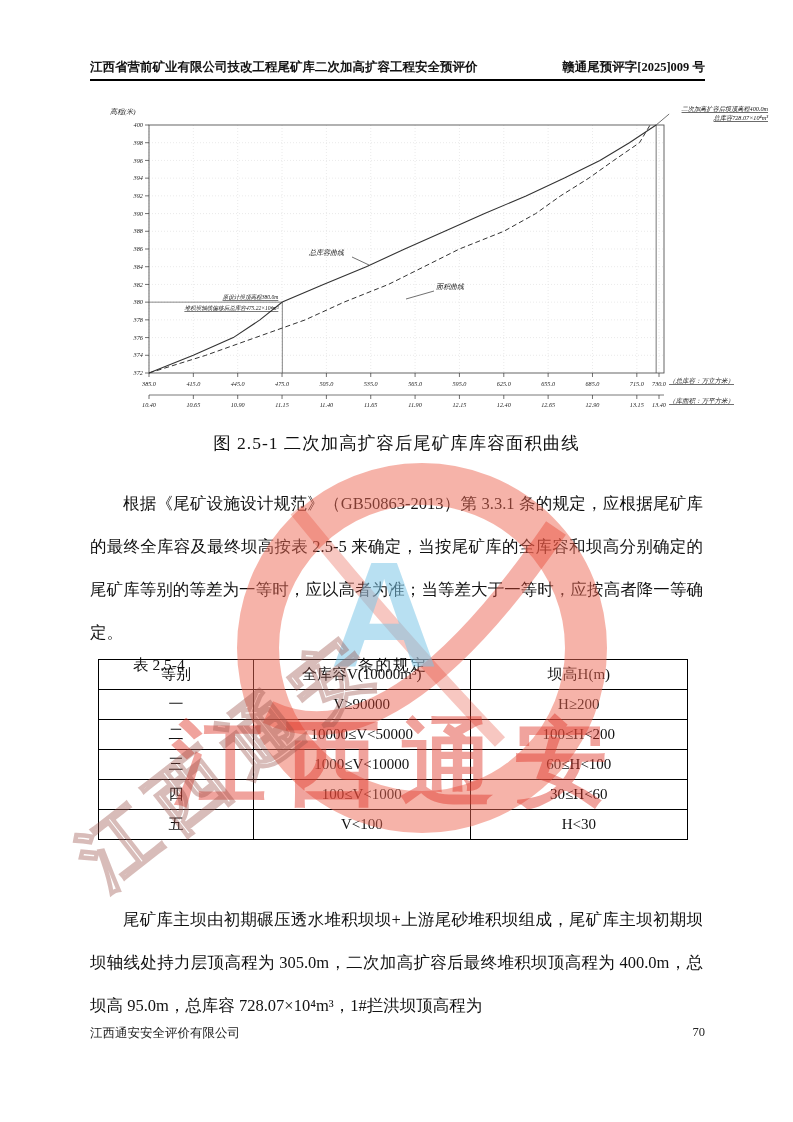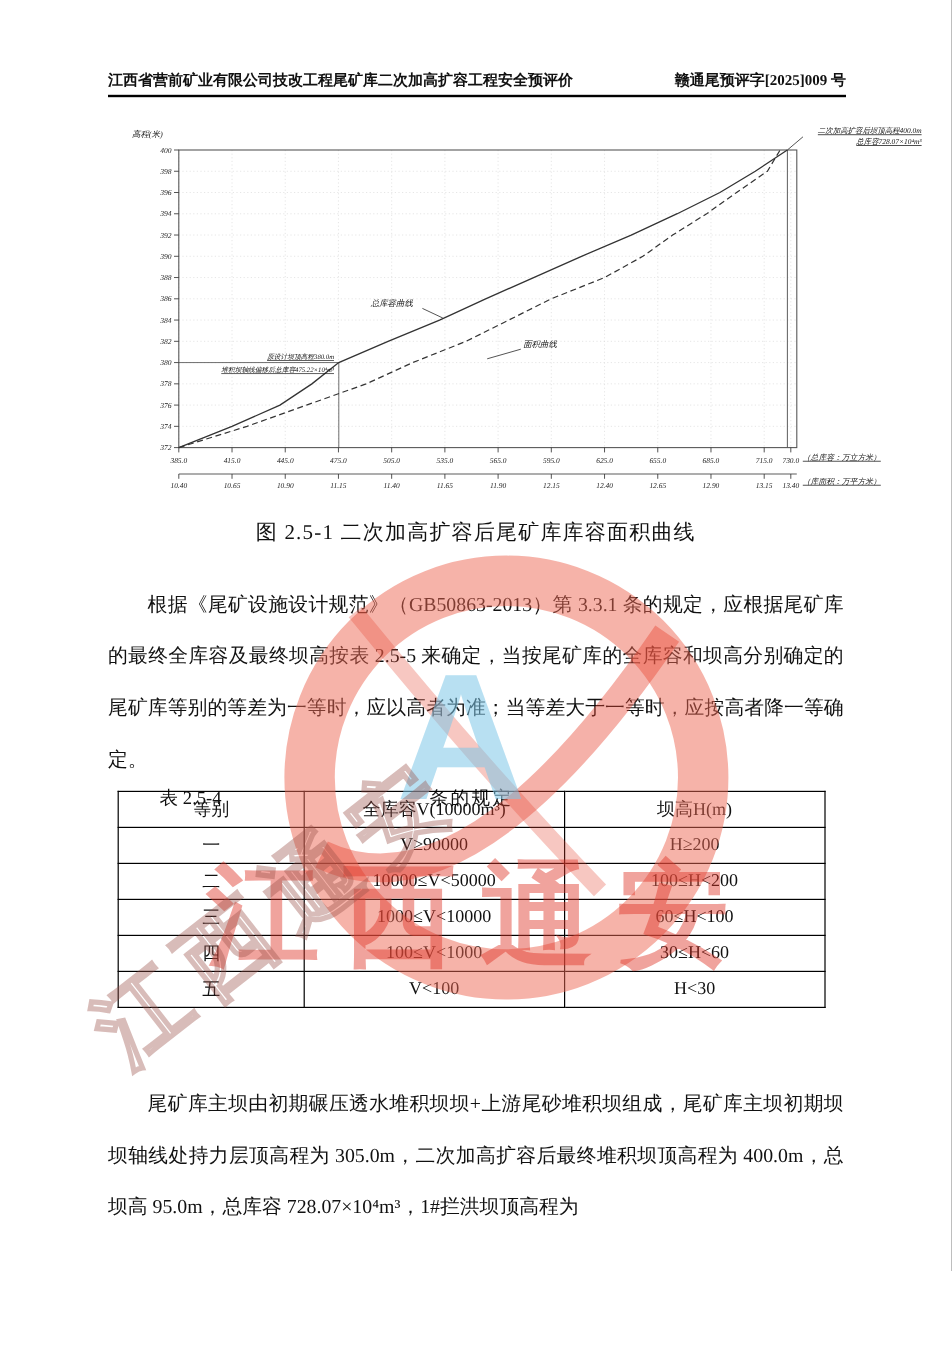--- a/index.html
+++ b/index.html
@@ -232,20 +232,24 @@
         <tr>
           <td>五</td>
           <td>V&lt;100</td>
           <td>H&lt;30</td>
         </tr>
       </tbody>
   </table>
 
   <p class="par" id="p2">尾矿库主坝由初期碾压透水堆积坝坝+上游尾砂堆积坝组成，尾矿库主坝初期坝坝轴线处持力层顶高程为 305.0m，二次加高扩容后最终堆积坝顶高程为 400.0m，总坝高 95.0m，总库容 728.07×10⁴m³，1#拦洪坝顶高程为</p>
 
+  <div class="ftr">
+    <span>江西通安安全评价有限公司</span>
+    <span>70</span>
+  </div>
 
   <div class="wm">
     <div class="wm-ring"></div>
     <svg class="wm-swoosh" width="793" height="1122">
       <path d="M 268 712 Q 390 770 556 528" fill="none" stroke="rgba(230,70,50,0.42)" stroke-width="24"></path>
       <path d="M 296 510 Q 402 640 500 742" fill="none" stroke="rgba(230,70,50,0.30)" stroke-width="14"></path>
     </svg>
     <div class="wm-A">A</div>
     <div class="wm-horiz">江西通安</div>
     <div class="wm-diag">江西通安</div>

